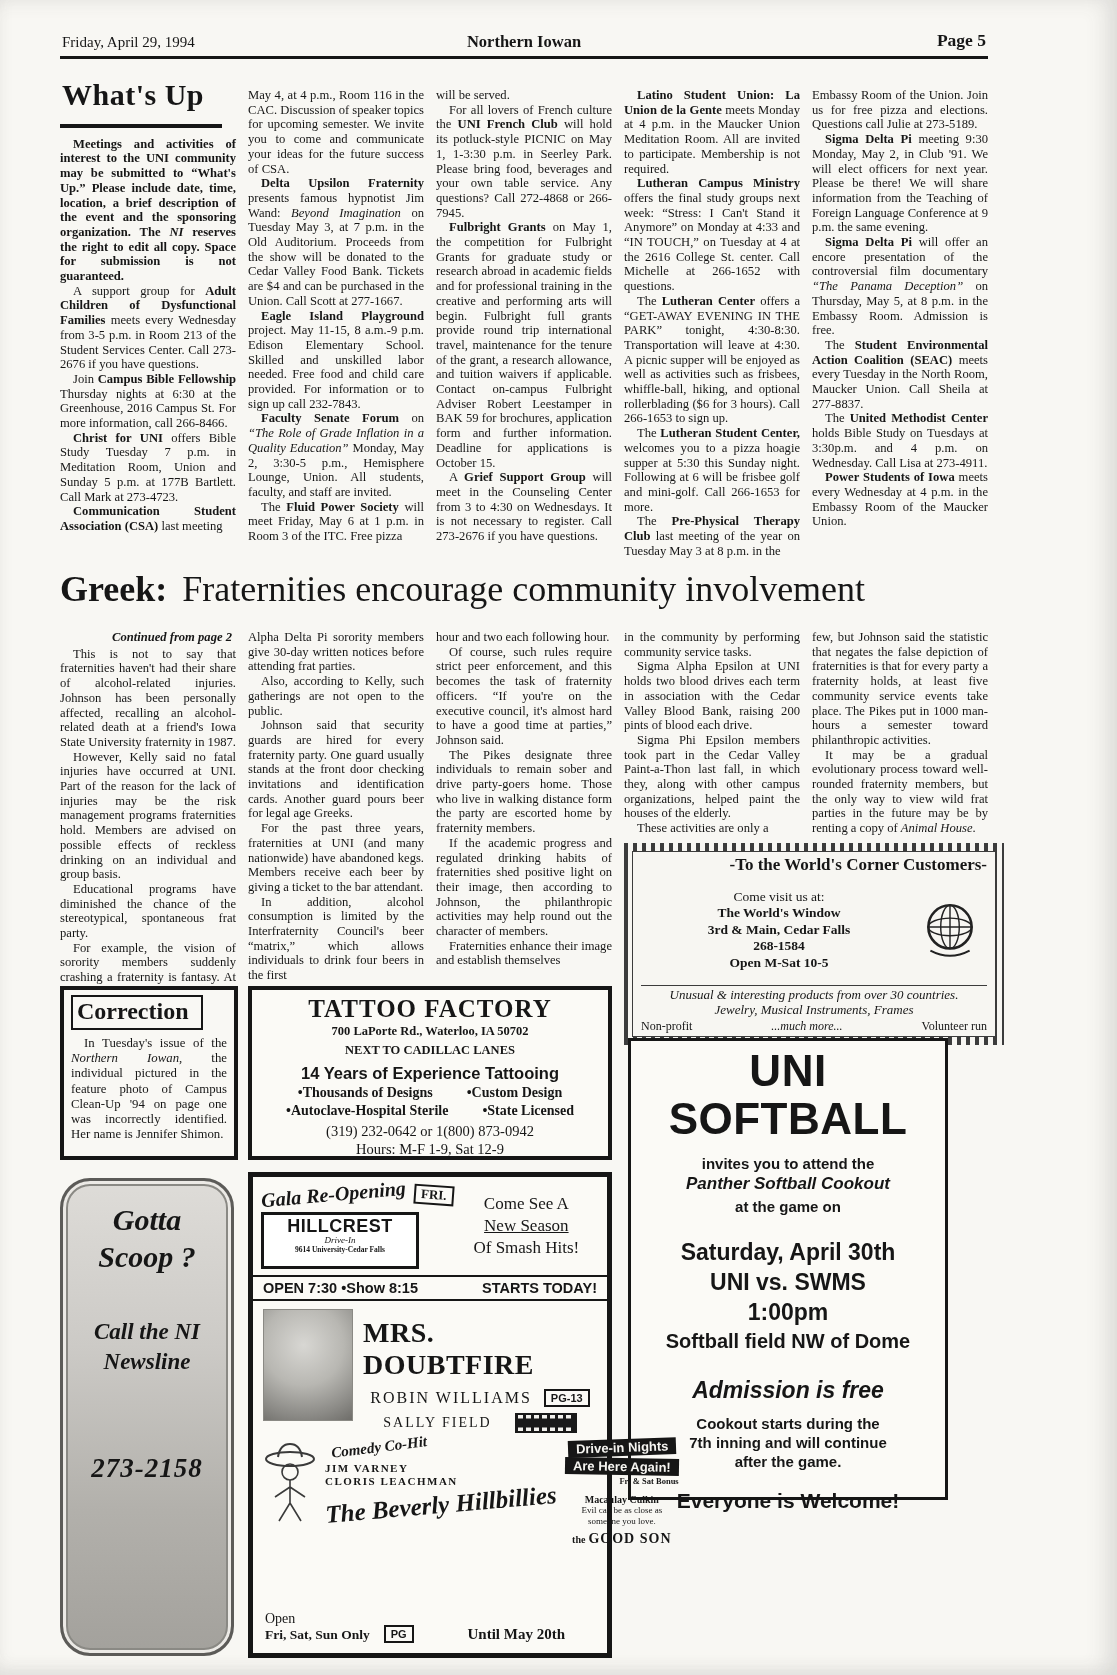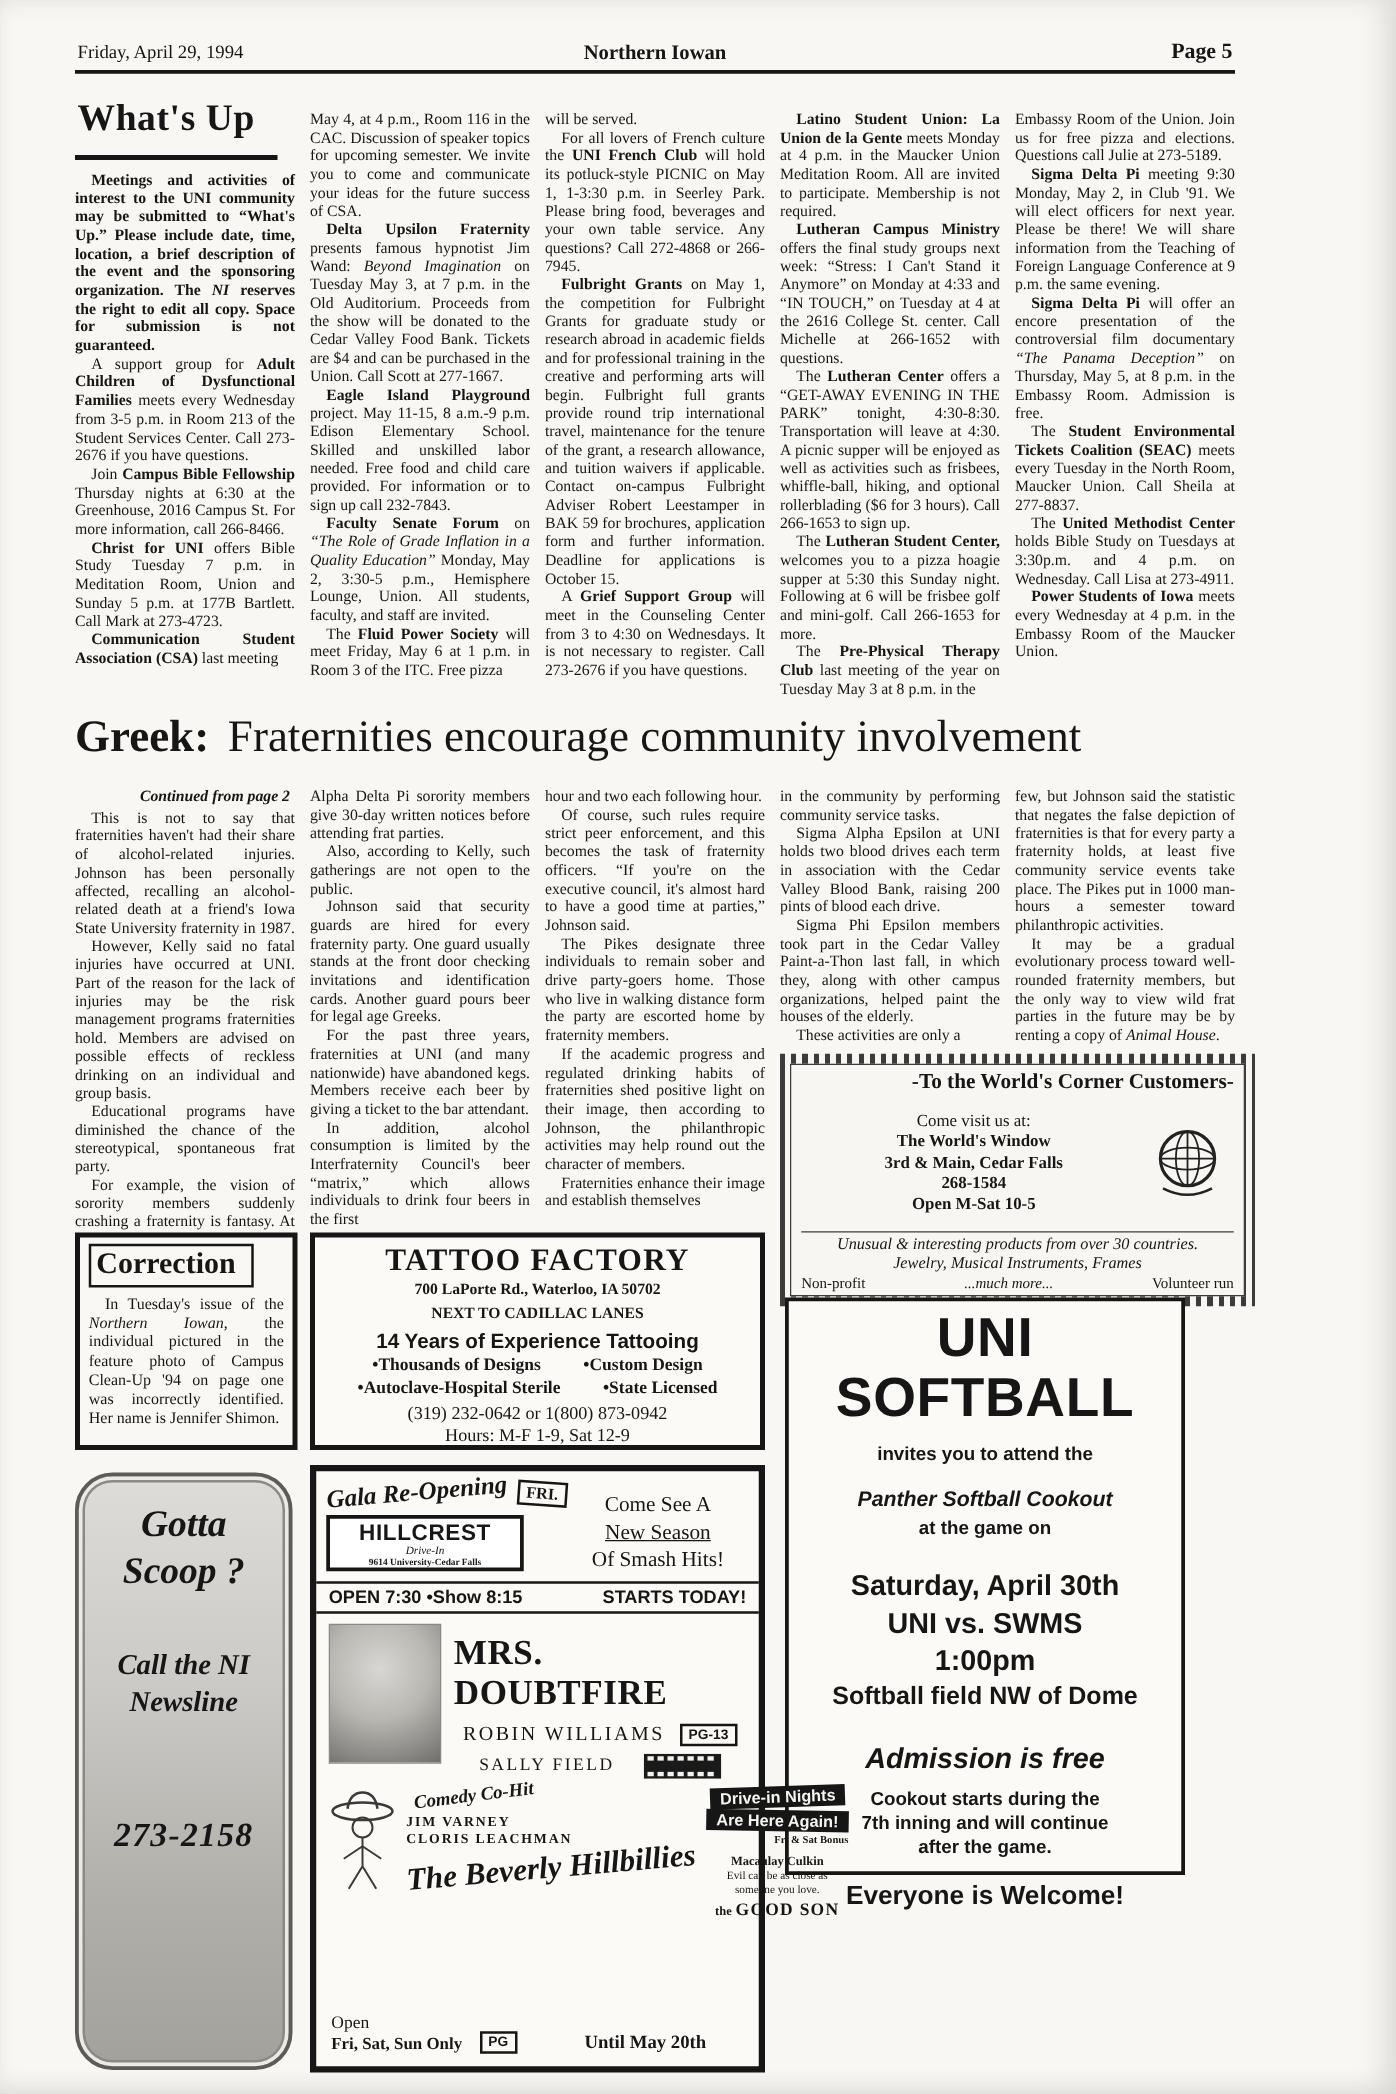--- a/index.html
+++ b/index.html
@@ -59,21 +59,21 @@
   .tat-row{display:flex;justify-content:center;gap:34px;font-size:14px;font-weight:700;margin-top:2px}
   .tat-phones{font-size:14.5px;margin-top:4px}
   .tat-hours{font-size:14.5px;margin-top:1px}
   
   .ad-hillcrest{top:1172px;left:248px;width:364px;height:486px;box-sizing:border-box;border:5px solid #161616;background:#fbfaf6;display:flex;flex-direction:column}
   .hc-top{display:flex;padding:6px 8px 2px}
   .hc-left{width:57%}
   .hc-gala{display:flex;align-items:center;gap:8px}
   .hc-gala-text{font-style:italic;font-weight:700;font-size:20px;transform:rotate(-5deg);display:inline-block}
   .hc-fri{border:2px solid #161616;padding:0 5px;font-size:13px;font-weight:700;transform:rotate(4deg)}
-  .hc-sign{border:3px solid #161616;margin-top:6px;width:158px;text-align:center;background:#fff;padding:1px 2px 0;box-sizing:border-box}
+  .hc-sign{border:3px solid #161616;margin-top:6px;width:158px;text-align:center;background:#fff;padding:1px 2px 12px;box-sizing:border-box}
   .hc-sign-name{font-weight:700;font-size:18px;letter-spacing:.5px;font-family:"Liberation Sans","DejaVu Sans",sans-serif}
   .hc-sign-sub{font-size:9px;font-style:italic;margin-top:-2px}
   .hc-sign-addr{font-size:7.5px;font-weight:700}
   .hc-right{flex:1;text-align:center;font-size:17px;line-height:22px;padding-top:10px}
   .hc-underl{text-decoration:underline}
   .hc-bar{display:flex;justify-content:space-between;align-items:center;border-top:2px solid #161616;border-bottom:2px solid #161616;padding:3px 10px;font-family:"Liberation Sans","DejaVu Sans",sans-serif;font-weight:700;font-size:14.5px;margin-top:4px}
   .hc-main{display:flex;gap:10px;padding:8px 10px 0}
   .hc-photo{width:88px;height:110px;flex:0 0 auto;border:1px solid #8a8984;background:radial-gradient(circle at 45% 32%,#d8d7d3 0%,#b8b7b2 45%,#8a8985 80%,#6e6d69 100%)}
   .hc-m1{flex:1;text-align:left}
   .hc-m1-title{font-size:28px;font-weight:700;margin-top:8px;letter-spacing:.5px}
@@ -97,21 +97,21 @@
   .hc-gs-name{font-size:14px;font-weight:700;letter-spacing:1px}
   .hc-bottom{display:flex;align-items:flex-end;gap:14px;padding:6px 12px 10px;margin-top:auto}
   .hc-openblk{font-size:14px}
   .hc-days{font-weight:700;font-size:13.5px}
   .hc-until{font-weight:700;font-size:15px;margin-left:auto;margin-right:30px}
   
   .ad-softball{top:1038px;left:628px;width:320px;height:462px;box-sizing:border-box;border:3px solid #161616;background:#fbfaf6;
                font-family:"Liberation Sans","DejaVu Sans",sans-serif;text-align:center;padding-top:6px}
   .sb-title{font-size:44px;font-weight:700;letter-spacing:.5px;line-height:48px}
   .sb-l1{font-size:15px;font-weight:700;margin-top:12px}
-  .sb-l2{font-size:17px;font-weight:700;font-style:italic;margin-top:18px}
+  .sb-l2{font-size:17px;font-weight:700;font-style:italic;margin-top:2px}
   .sb-l3{font-size:15px;font-weight:700;margin-top:4px}
   .sb-big{font-size:23px;font-weight:700;line-height:30px}
   .sb-big.first{margin-top:22px}
   .sb-field{font-size:20px;font-weight:700;line-height:28px}
   .sb-adm{font-size:23px;font-weight:700;font-style:italic;margin-top:22px}
   .sb-sm{font-size:15px;font-weight:700;line-height:19px}
   .sb-sm.first{margin-top:10px}
   .sb-wel{font-size:21px;font-weight:700;margin-top:18px}
 </style>
 </head>
@@ -153,21 +153,21 @@
       <p class="para"><span class="seg-b">Latino Student Union: La Union de la Gente</span><span> meets Monday at 4 p.m. in the Maucker Union Meditation Room. All are invited to participate. Membership is not required.</span></p>
       <p class="para"><span class="seg-b">Lutheran Campus Ministry</span><span> offers the final study groups next week: “Stress: I Can't Stand it Anymore” on Monday at 4:33 and “IN TOUCH,” on Tuesday at 4 at the 2616 College St. center. Call Michelle at 266-1652 with questions.</span></p>
       <p class="para"><span>The </span><span class="seg-b">Lutheran Center</span><span> offers a “GET-AWAY EVENING IN THE PARK” tonight, 4:30-8:30. Transportation will leave at 4:30. A picnic supper will be enjoyed as well as activities such as frisbees, whiffle-ball, hiking, and optional rollerblading ($6 for 3 hours). Call 266-1653 to sign up.</span></p>
       <p class="para"><span>The </span><span class="seg-b">Lutheran Student Center,</span><span> welcomes you to a pizza hoagie supper at 5:30 this Sunday night. Following at 6 will be frisbee golf and mini-golf. Call 266-1653 for more.</span></p>
       <p class="para"><span>The </span><span class="seg-b">Pre-Physical Therapy Club</span><span> last meeting of the year on Tuesday May 3 at 8 p.m. in the</span></p>
     </div>
   <div class="abs col c5 wtop">
       <p class="para ni"><span>Embassy Room of the Union. Join us for free pizza and elections. Questions call Julie at 273-5189.</span></p>
       <p class="para"><span class="seg-b">Sigma Delta Pi</span><span> meeting 9:30 Monday, May 2, in Club '91. We will elect officers for next year. Please be there! We will share information from the Teaching of Foreign Language Conference at 9 p.m. the same evening.</span></p>
       <p class="para"><span class="seg-b">Sigma Delta Pi</span><span> will offer an encore presentation of the controversial film documentary </span><span class="seg-i">“The Panama Deception”</span><span> on Thursday, May 5, at 8 p.m. in the Embassy Room. Admission is free.</span></p>
-      <p class="para"><span>The </span><span class="seg-b">Student Environmental Tickets Coalition (SEAC)</span><span> meets every Tuesday in the North Room, Maucker Union. Call Sheila at 277-8837.</span></p>
+      <p class="para"><span>The </span><span class="seg-b">Student Environmental Action Coalition (SEAC)</span><span> meets every Tuesday in the North Room, Maucker Union. Call Sheila at 277-8837.</span></p>
       <p class="para"><span>The </span><span class="seg-b">United Methodist Center</span><span> holds Bible Study on Tuesdays at 3:30p.m. and 4 p.m. on Wednesday. Call Lisa at 273-4911.</span></p>
       <p class="para"><span class="seg-b">Power Students of Iowa</span><span> meets every Wednesday at 4 p.m. in the Embassy Room of the Maucker Union.</span></p>
     </div>
 
   <div class="abs greek-hl">
     <span class="lead">Greek:</span><span>Fraternities encourage community involvement</span>
   </div>
 
   <div class="abs col c1 gtop">
       <p class="para cont"><span>Continued from page 2</span></p>

